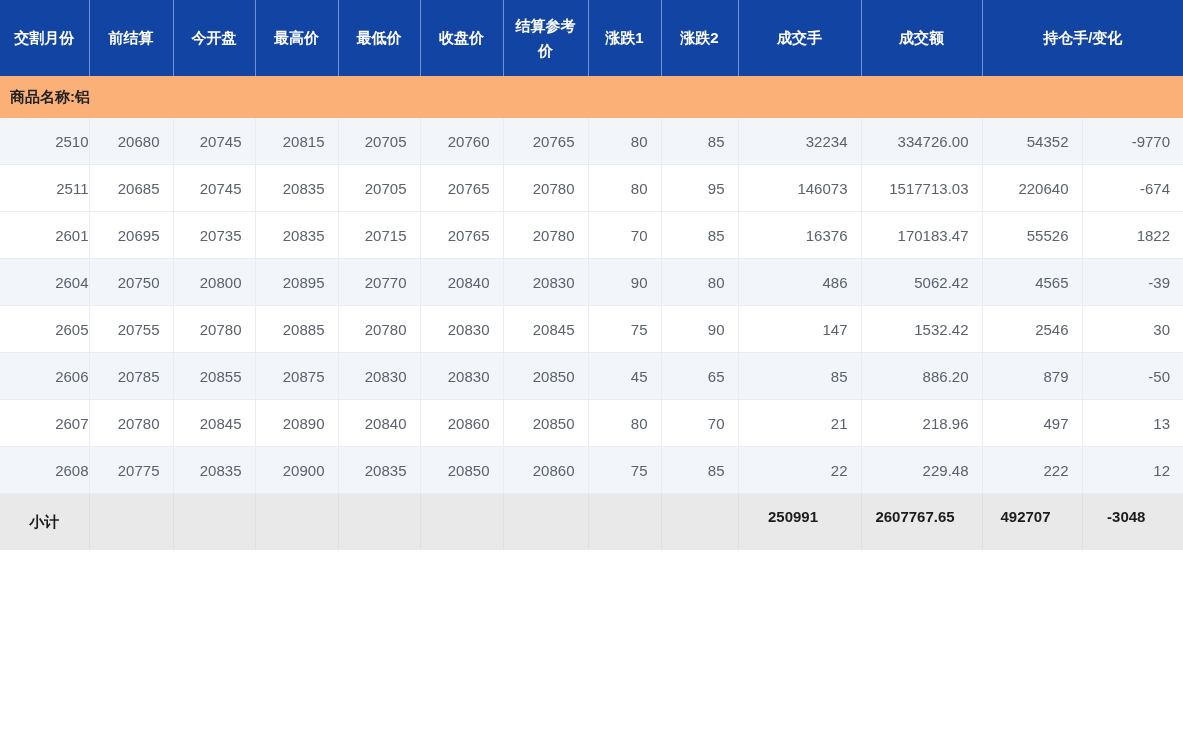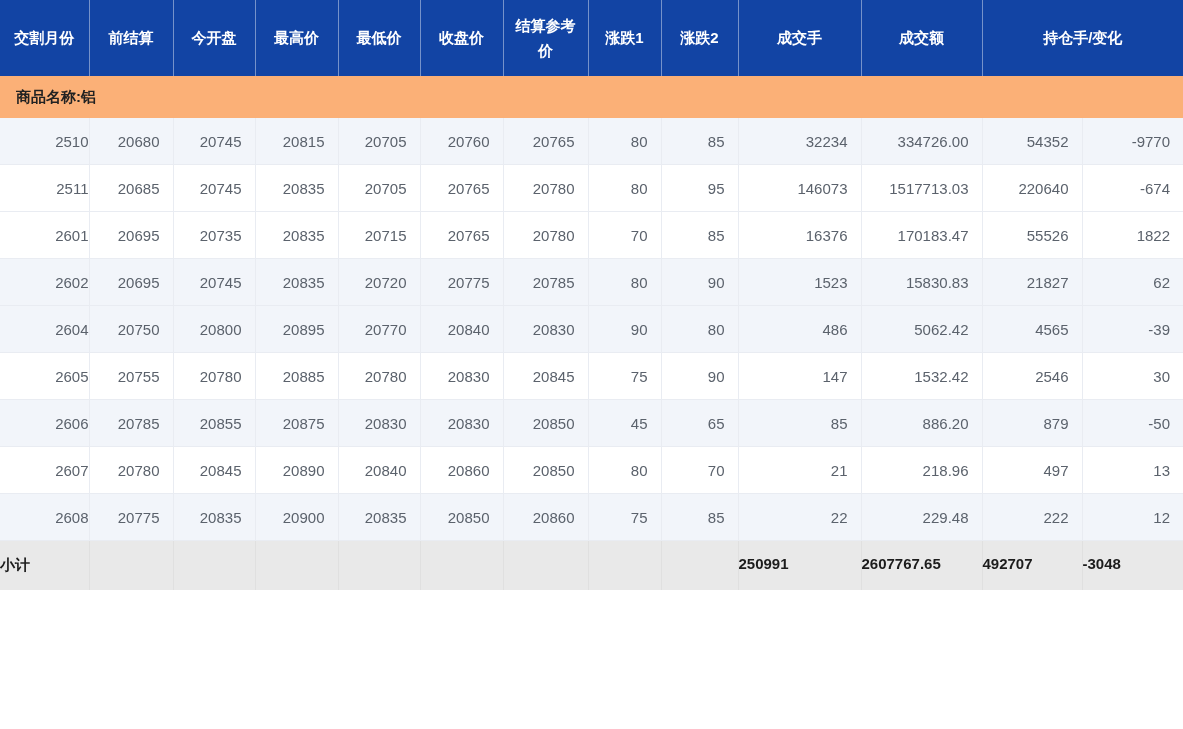--- a/index.html
+++ b/index.html
@@ -28,21 +28,21 @@
   }
   thead th + th { border-left: 1px solid rgba(255,255,255,0.42); }
   
   tr.group-row td {
     background: #fbb077;
     height: 42px;
     font-size: 15px;
     font-weight: bold;
     color: #222222;
     text-align: left;
-    padding: 0 0 0 16px;
+    padding: 0 0 0 10px;
     vertical-align: middle;
     margin-top: 40px;
   }
   
   tbody.data td {
     font-size: 15px;
     color: #5b626c;
     height: 46px;
     border: 1px solid #e9ecf2;
     text-align: right;
@@ -57,22 +57,22 @@
   tbody.data tr:first-child td { border-top: 0; }
   
   tr.subtotal td {
     background: #e9e9e9;
     height: 45px;
     font-size: 15px;
     font-weight: bold;
     color: #1c1c1c;
     border: 1px solid #e0e0e0;
     border-bottom: 0;
-    text-align: left;
-    padding: 0 13px 4px 0;
+    text-align: center;
+    padding: 0 13px 11px 0;
     vertical-align: middle;
   }
 </style>
 </head>
 <body>
 
 <table>
   <colgroup>
     <col style="width:89px">
       <col style="width:84px">
@@ -149,35 +149,20 @@
         <td>20765</td>
         <td>20780</td>
         <td>70</td>
         <td>85</td>
         <td>16376</td>
         <td>170183.47</td>
         <td>55526</td>
         <td>1822</td>
       </tr>
       <tr class="odd">
-        <td class="c">2602</td>
-        <td>20695</td>
-        <td>20745</td>
-        <td>20835</td>
-        <td>20720</td>
-        <td>20775</td>
-        <td>20785</td>
-        <td>80</td>
-        <td>90</td>
-        <td>1523</td>
-        <td>15830.83</td>
-        <td>21827</td>
-        <td>62</td>
-      </tr>
-      <tr class="odd">
         <td class="c">2604</td>
         <td>20750</td>
         <td>20800</td>
         <td>20895</td>
         <td>20770</td>
         <td>20840</td>
         <td>20830</td>
         <td>90</td>
         <td>80</td>
         <td>486</td>

